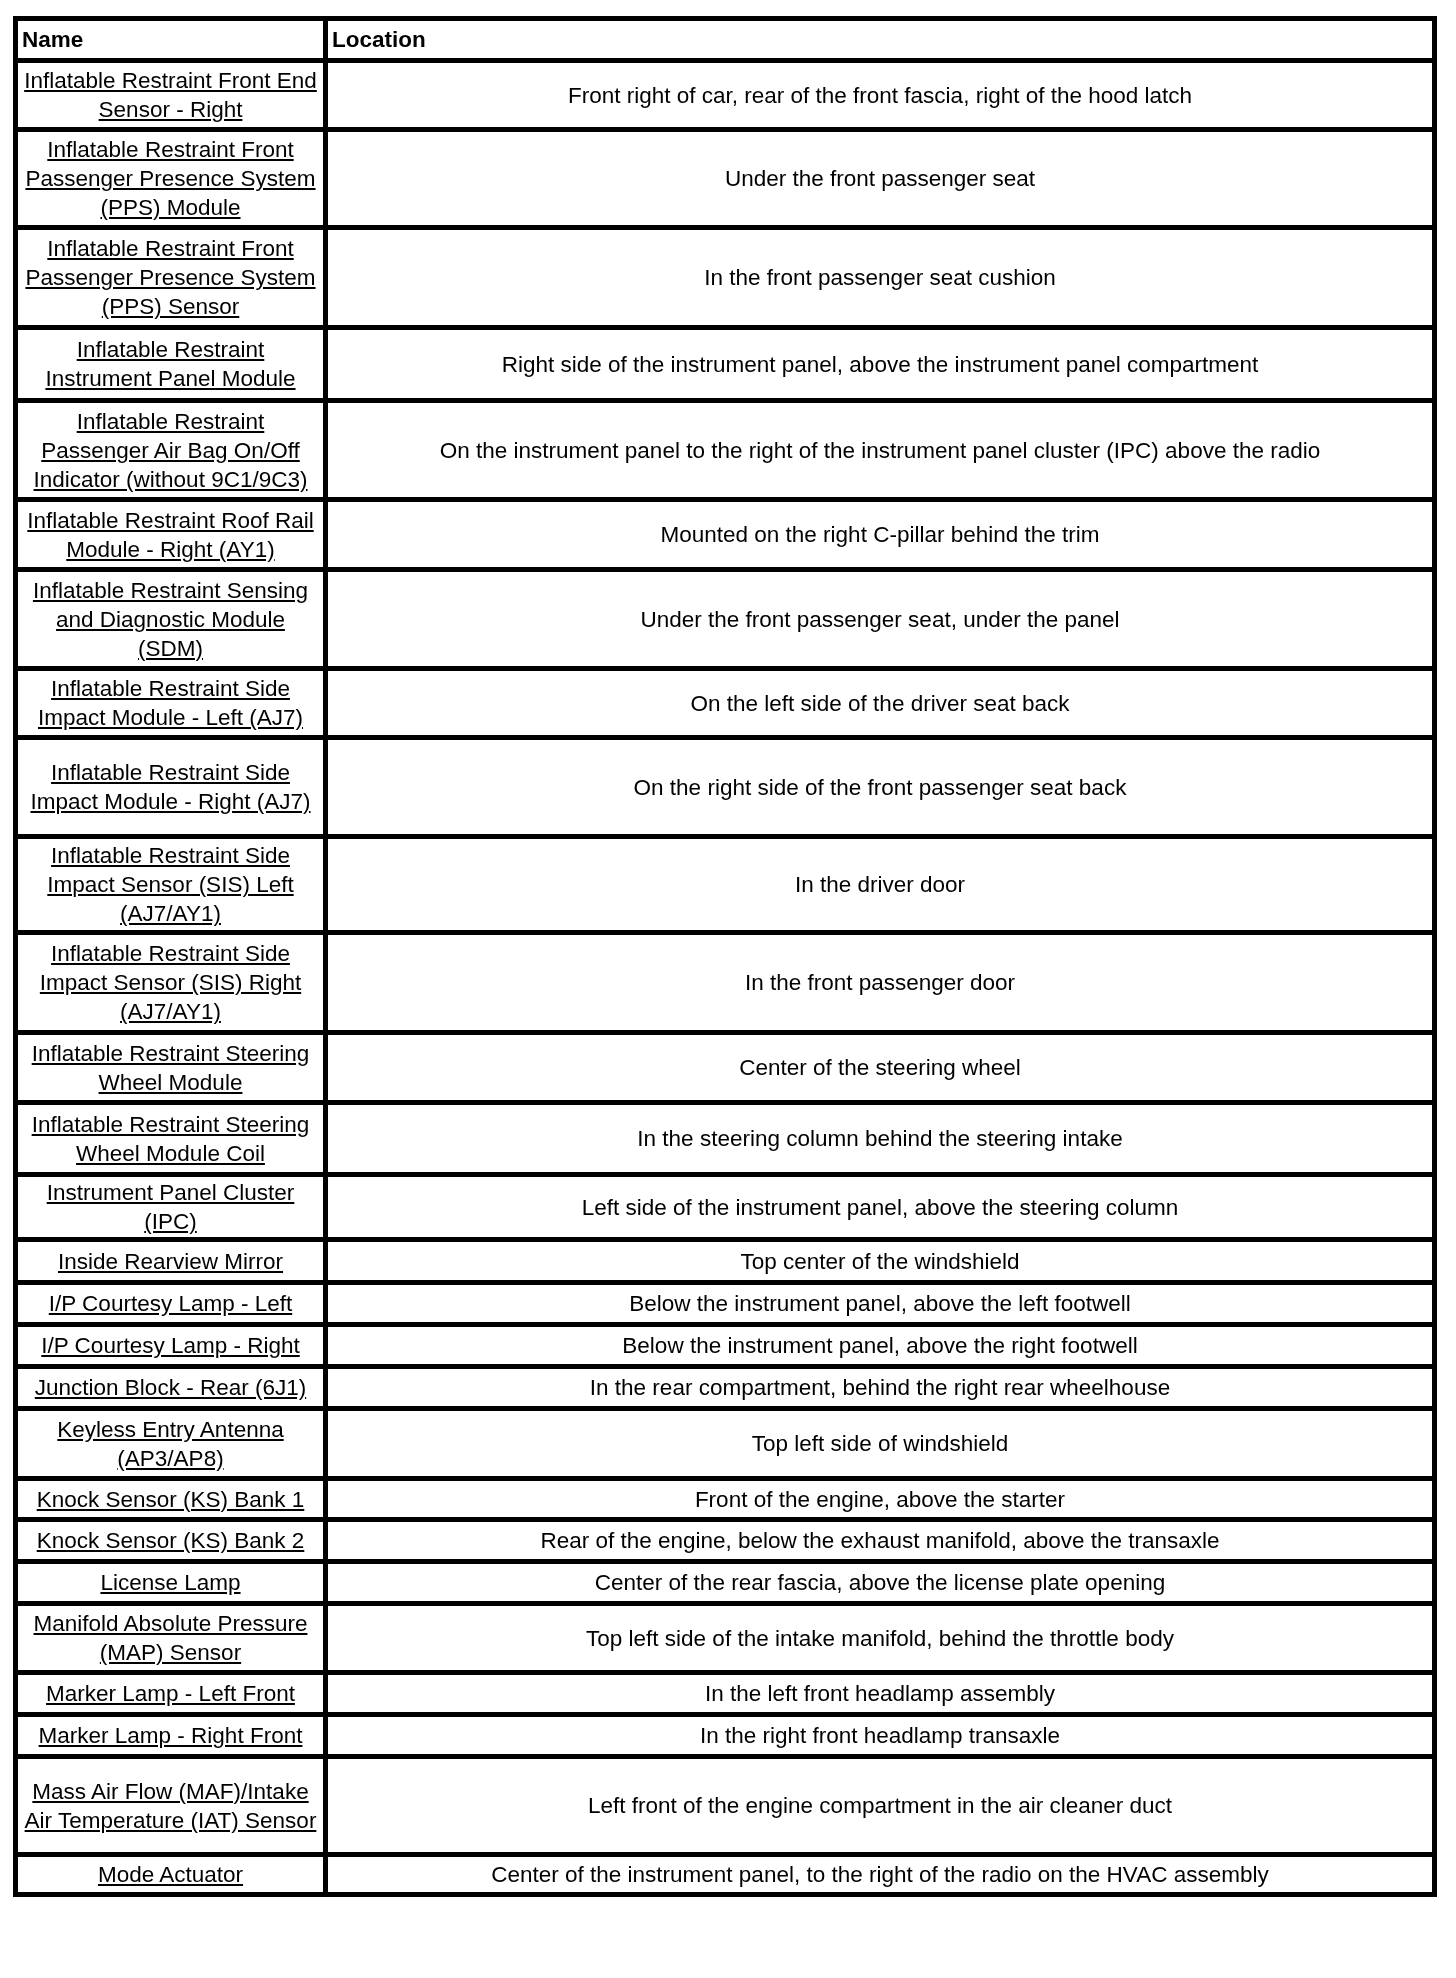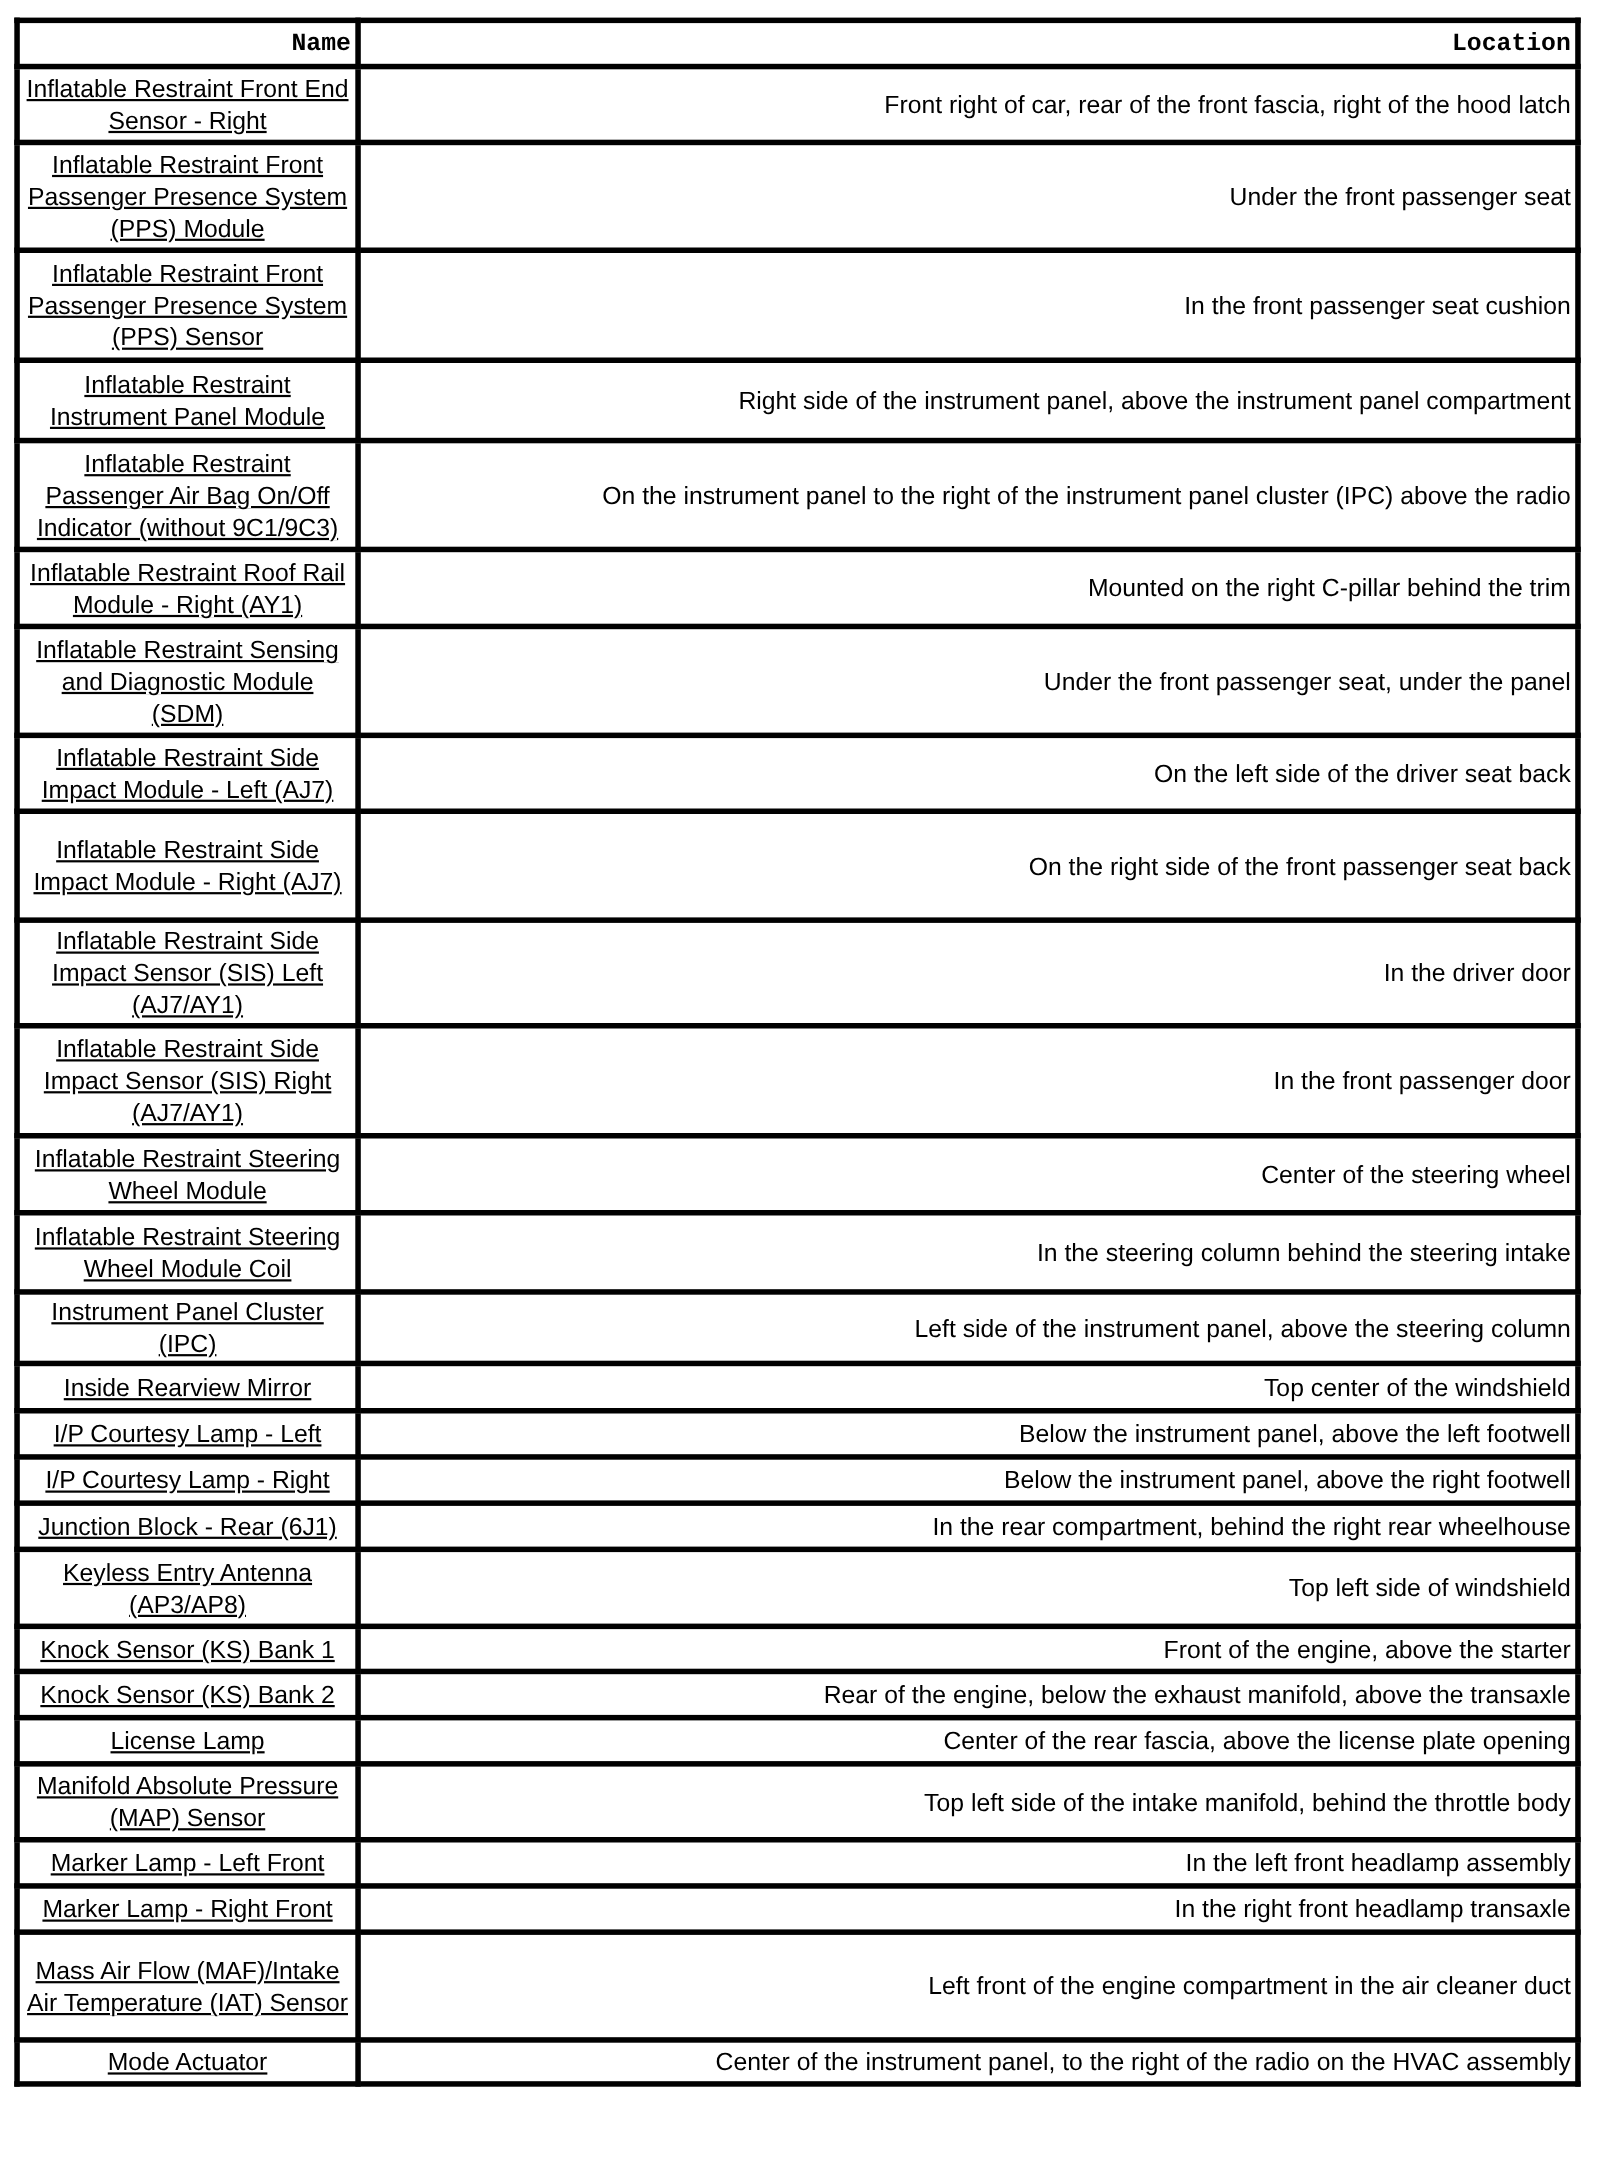--- a/index.html
+++ b/index.html
@@ -26,31 +26,30 @@
     }
     .doc-table th, .doc-table td {
       border: 5px solid #000000;
       padding: 0 4px;
       font-size: 22.5px;
       line-height: 29px;
       vertical-align: middle;
     }
     .doc-table th {
       font-weight: bold;
-      text-align: right;
+      text-align: left;
       height: 37px;
-      font-family: Liberation Mono, monospace;
     }
     .col-name { width: 310px; }
     .doc-table td.name-cell {
       text-align: center;
       text-decoration: underline;
     }
     .doc-table td.loc-cell {
-      text-align: right;
+      text-align: center;
       padding-left: 4px;
     }
   </style>
 </head>
 <body>
 
 <table class="doc-table">
   <colgroup>
     <col class="col-name">
     <col class="col-loc">

